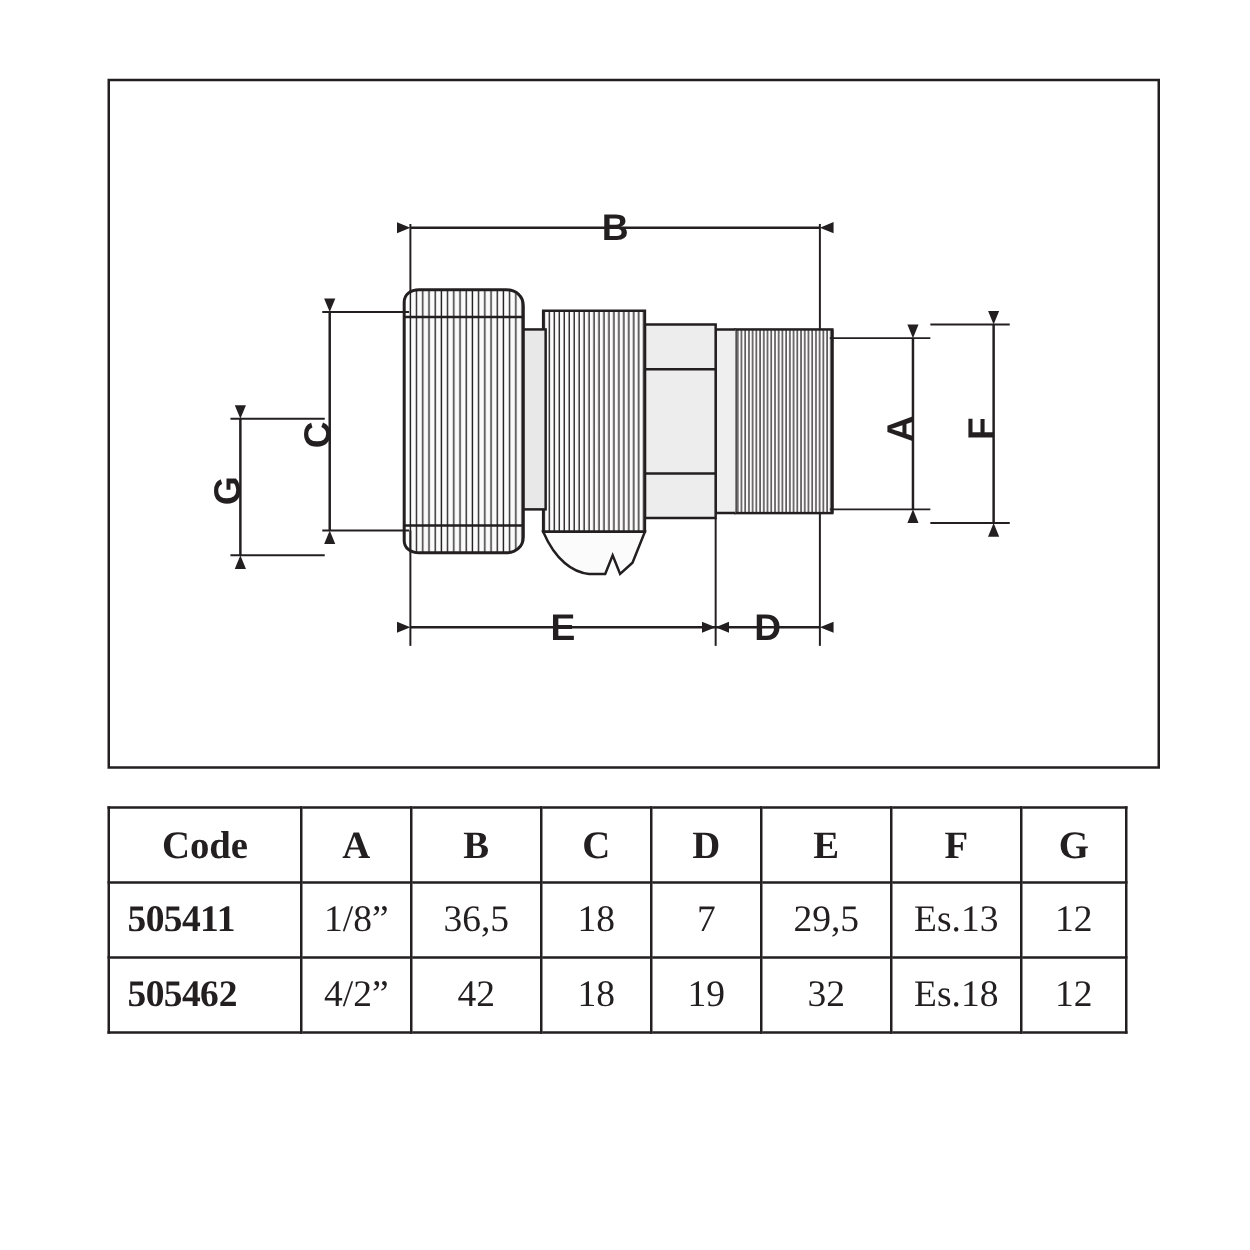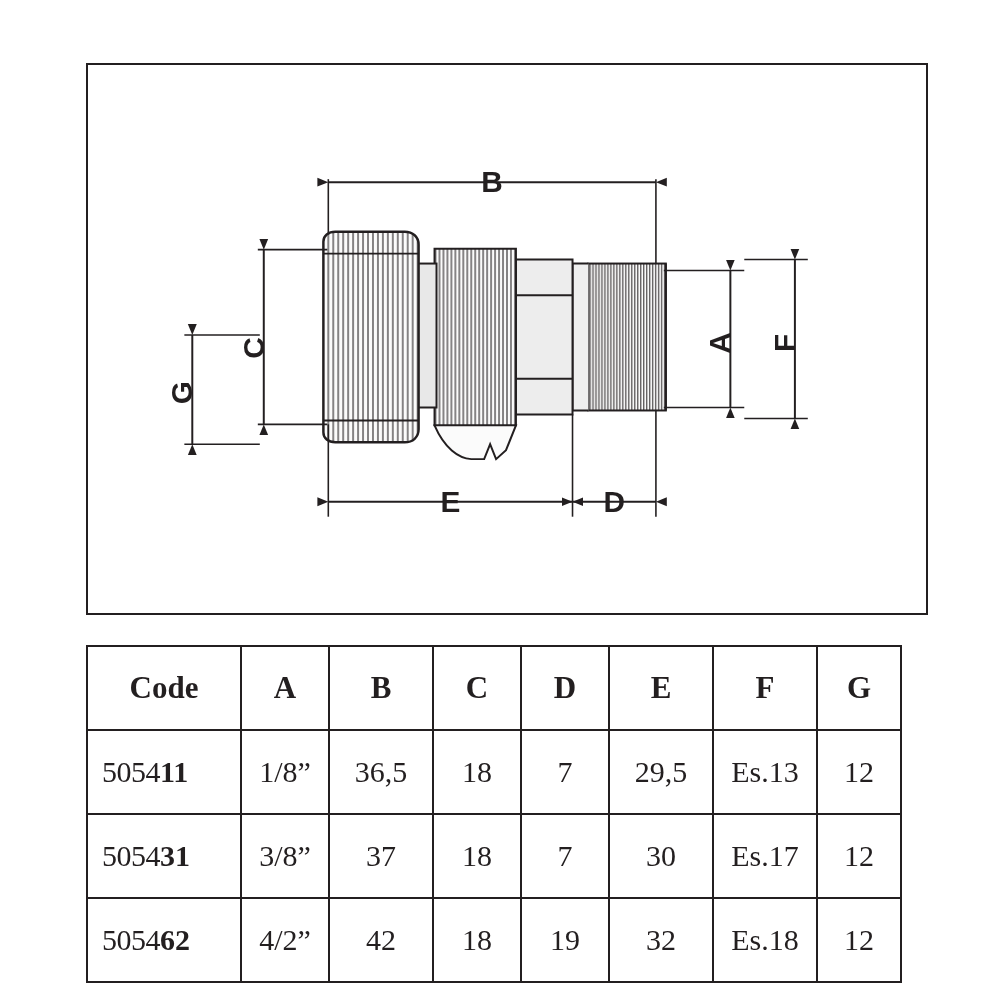--- a/index.html
+++ b/index.html
@@ -54,34 +54,34 @@
     table-layout: fixed;
   }
   #spec-table td, #spec-table th {
     border: 2px solid #231f20;
     text-align: center;
     vertical-align: middle;
     font-family: "Liberation Serif", serif;
     font-size: 30px;
     color: #231f20;
     height: 58px;
-    padding: 12px;
+    padding: 0;
     white-space: nowrap;
   }
   #spec-table thead th {
     font-size: 31px;
     font-weight: bold;
   }
   #spec-table .code-cell {
     text-align: left;
     padding-left: 14px;
     font-size: 30px;
   }
   #spec-table .code-cell .cprefix {
-    font-weight: normal;
+    font-weight: bold;
     letter-spacing: -0.5px;
   }
   #spec-table .code-cell .csuffix {
     font-weight: bold;
   }
   
   col.c-code { width: 154px; }
   col.c-a    { width: 88px; }
   col.c-b    { width: 104px; }
   col.c-c    { width: 88px; }
@@ -228,30 +228,20 @@
       <td class="code-cell"><span class="cprefix">5054</span><span class="csuffix">11</span></td>
       <td>1/8”</td>
       <td>36,5</td>
       <td>18</td>
       <td>7</td>
       <td>29,5</td>
       <td>Es.13</td>
       <td>12</td>
     </tr>
     <tr>
-      <td class="code-cell"><span class="cprefix">5054</span><span class="csuffix">31</span></td>
-      <td>3/8”</td>
-      <td>37</td>
-      <td>18</td>
-      <td>7</td>
-      <td>30</td>
-      <td>Es.17</td>
-      <td>12</td>
-    </tr>
-    <tr>
       <td class="code-cell"><span class="cprefix">5054</span><span class="csuffix">62</span></td>
       <td>4/2”</td>
       <td>42</td>
       <td>18</td>
       <td>19</td>
       <td>32</td>
       <td>Es.18</td>
       <td>12</td>
     </tr>
   </tbody>

